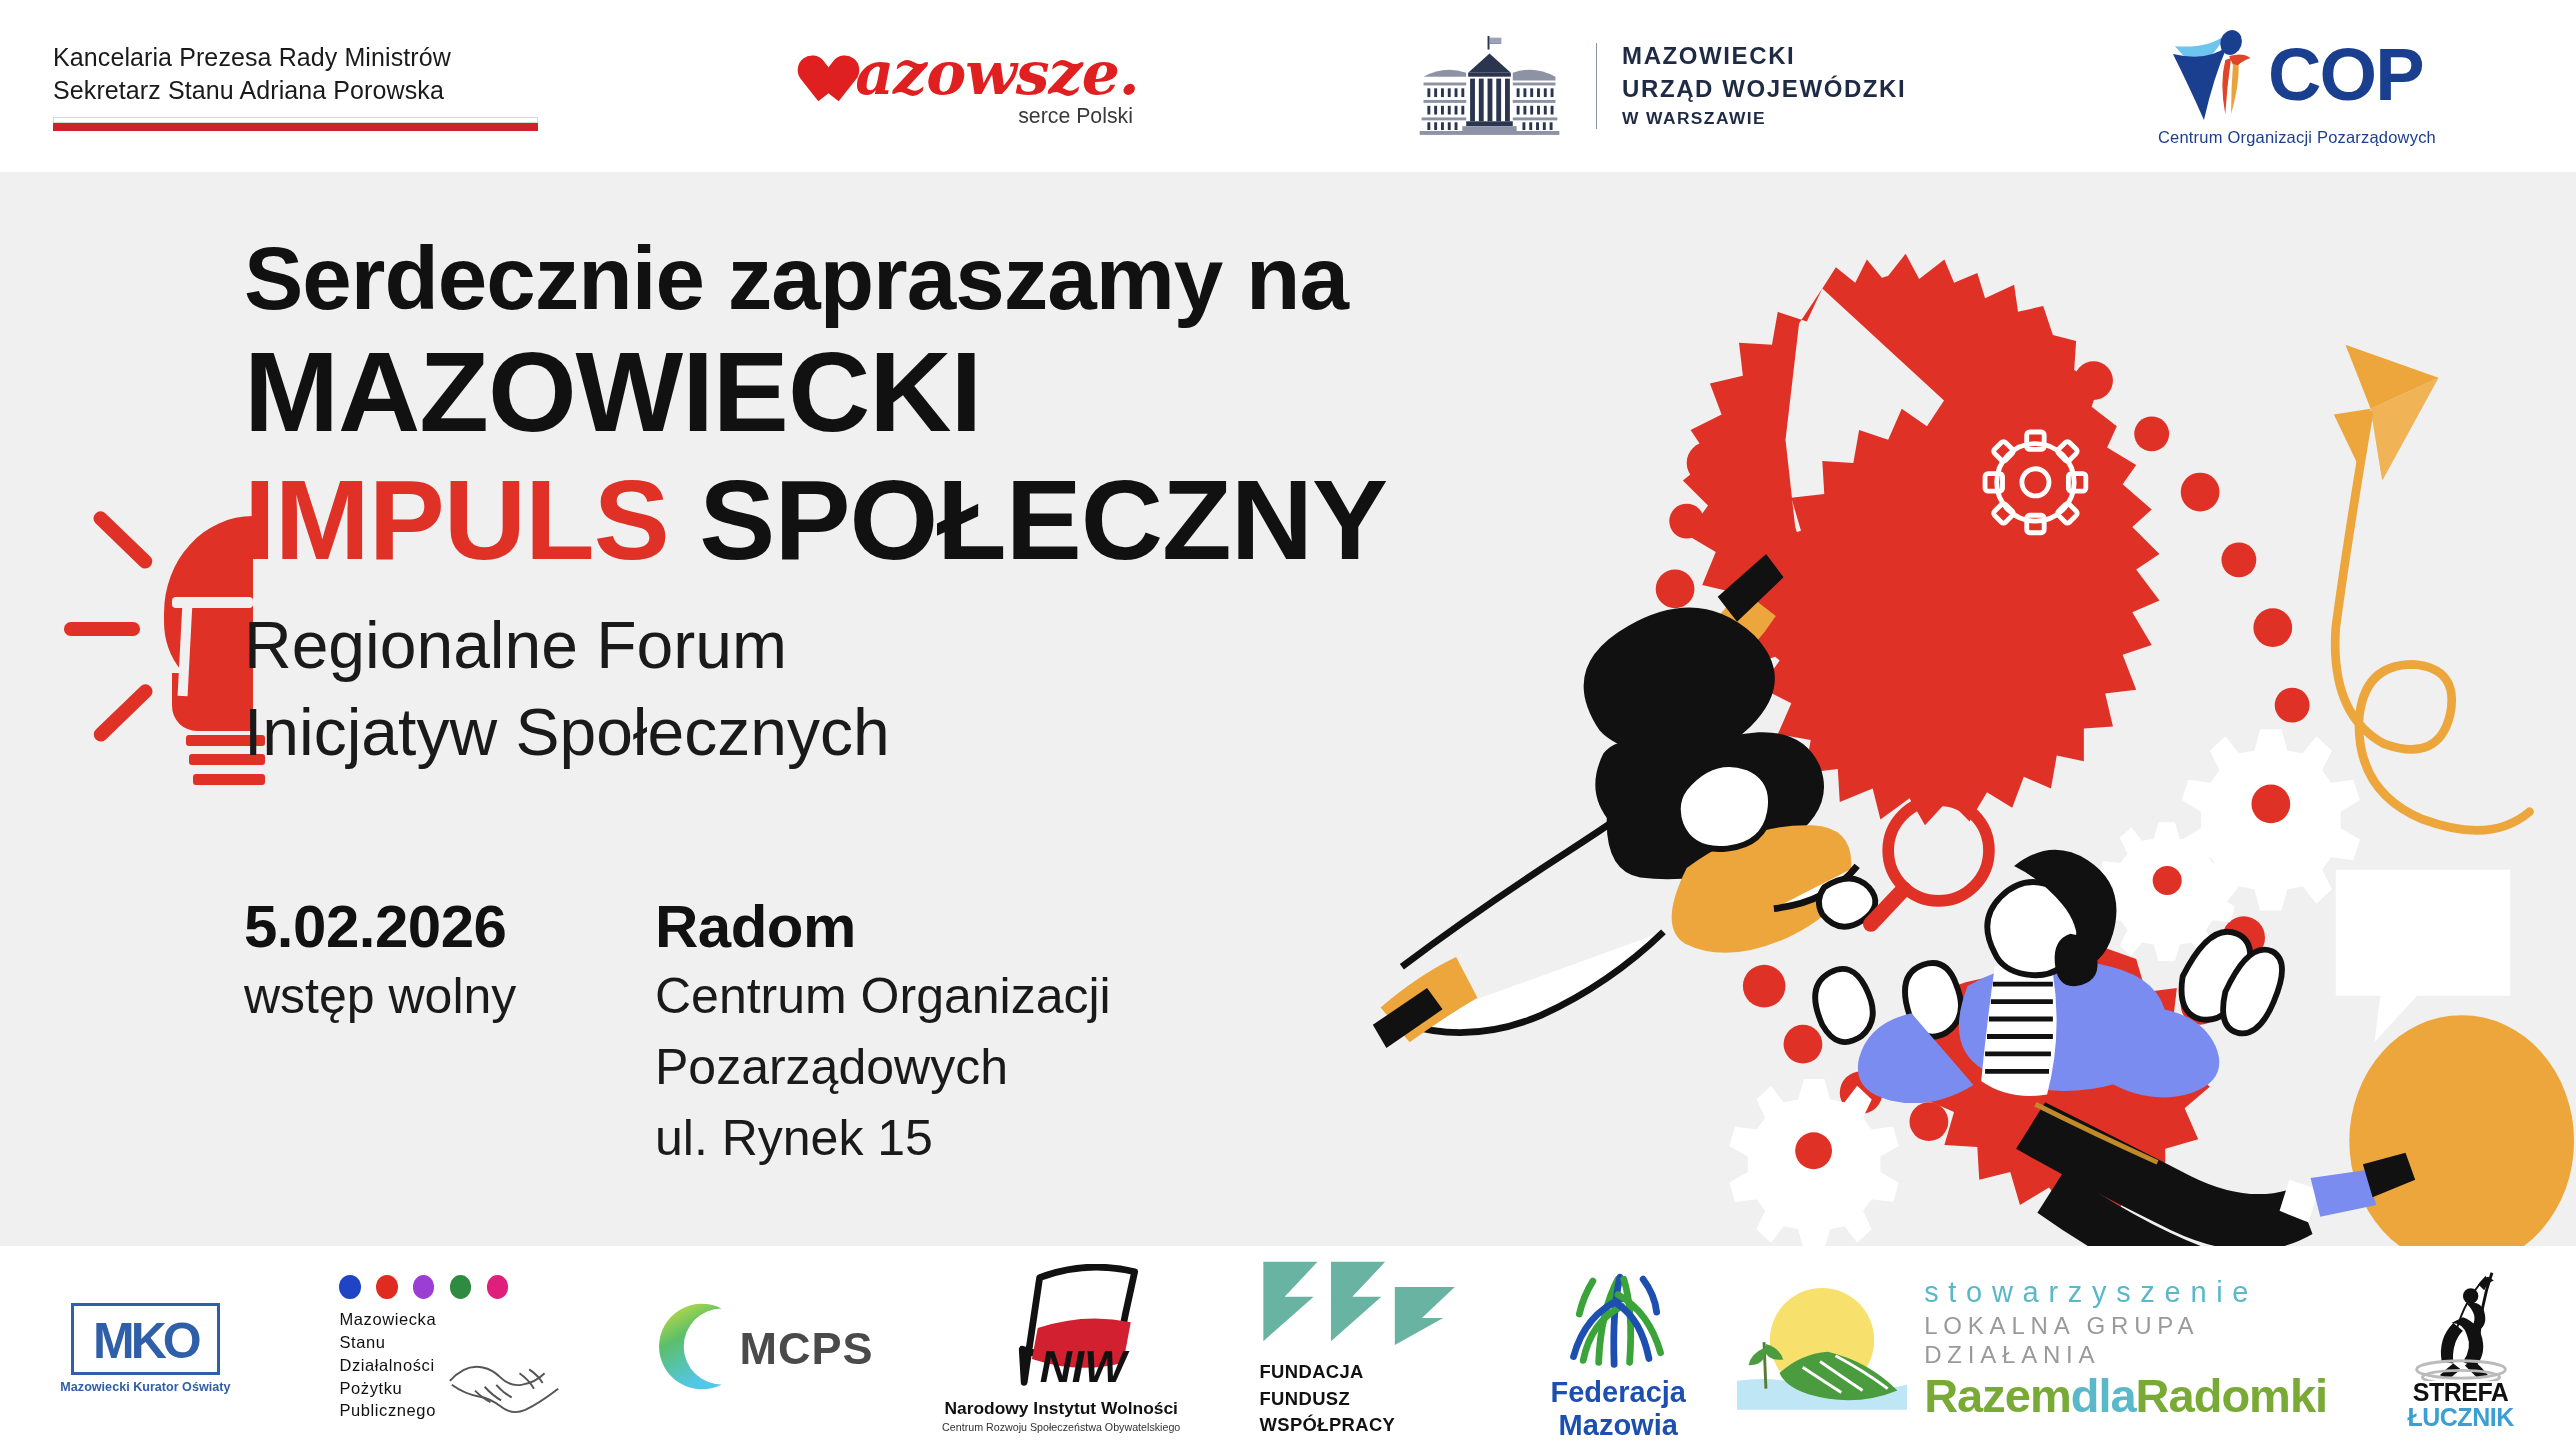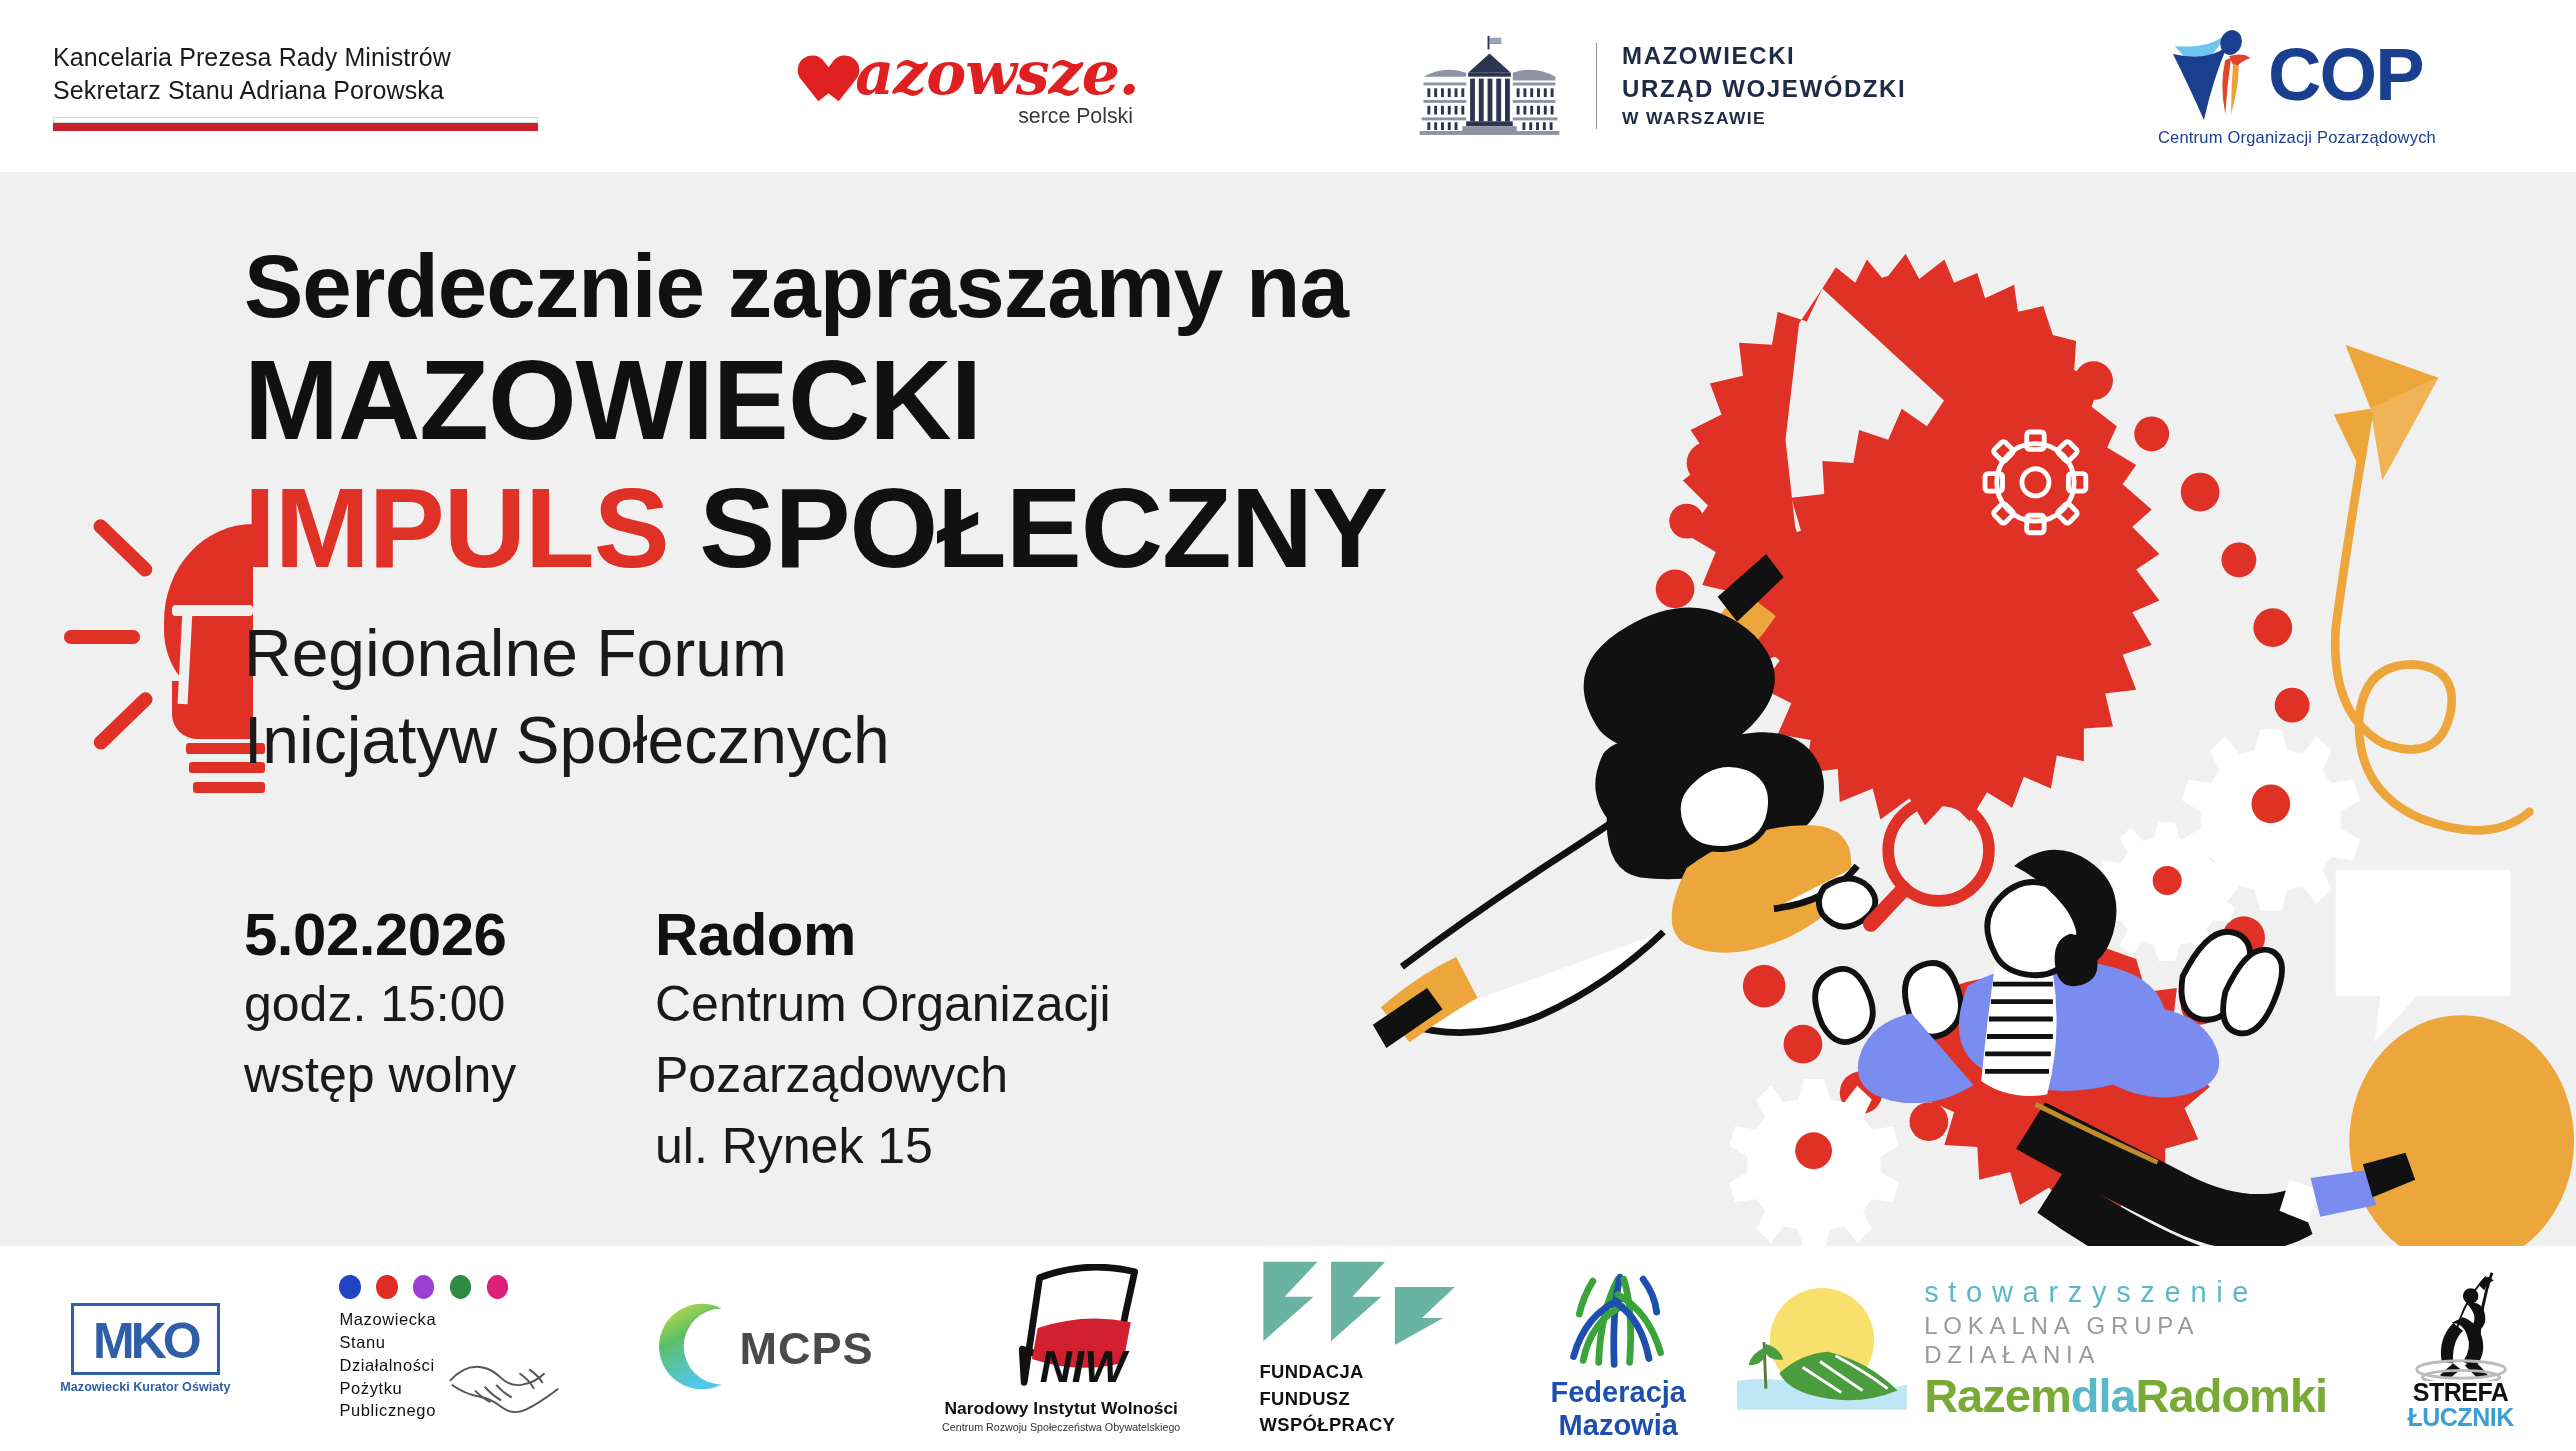--- a/index.html
+++ b/index.html
@@ -62,21 +62,21 @@
   .cop-fig{width:93px;height:101px;position:relative;margin-right:3.9px;}
   .cop-word{font-size:74px;font-weight:bold;color:#1b3f8f;letter-spacing:-1.9px;line-height:.9;
     font-family:"Liberation Sans", sans-serif;}
   .cop-sub{font-size:16.5px;color:#1b3f8f;letter-spacing:0.2px;margin-top:1.9px;}
 
   
   .main{
     position:absolute;left:0;top:172px;width:2576px;height:1075px;
     background:#f0f0f0;overflow:hidden;
   }
-  .left-col{position:absolute;left:0;top:16px;width:1454px;height:100%;padding-left:7px;}
+  .left-col{position:absolute;left:0;top:8px;width:1454px;height:100%;padding-left:7px;}
 
   .kicker{
     position:absolute;left:244px;top:47px;
     font-size:89px;font-weight:bold;color:#111111;letter-spacing:-1px;
     font-family:"Liberation Sans", sans-serif;white-space:nowrap;
   }
   .title1{
     position:absolute;left:244px;top:155px;
     font-size:114px;font-weight:bold;color:#111111;letter-spacing:-1px;line-height:1;
     white-space:nowrap;
@@ -328,21 +328,20 @@
       <div class="title2"><span class="impuls">IMPULS</span><span class="rest"> SPOŁECZNY</span></div>
 
       <div class="subtitle">
         <div>Regionalne Forum</div>
         <div>Inicjatyw Społecznych</div>
       </div>
 
       <div class="details">
         <div class="det-col det-when">
           <div class="det-big">5.02.2026</div>
-          <div class="det-line">godz. 15:00</div>
           <div class="det-line">wstęp wolny</div>
         </div>
         <div class="det-col det-where">
           <div class="det-big">Radom</div>
           <div class="det-line">Centrum Organizacji</div>
           <div class="det-line">Pozarządowych</div>
           <div class="det-line">ul. Rynek 15</div>
         </div>
       </div>
 

